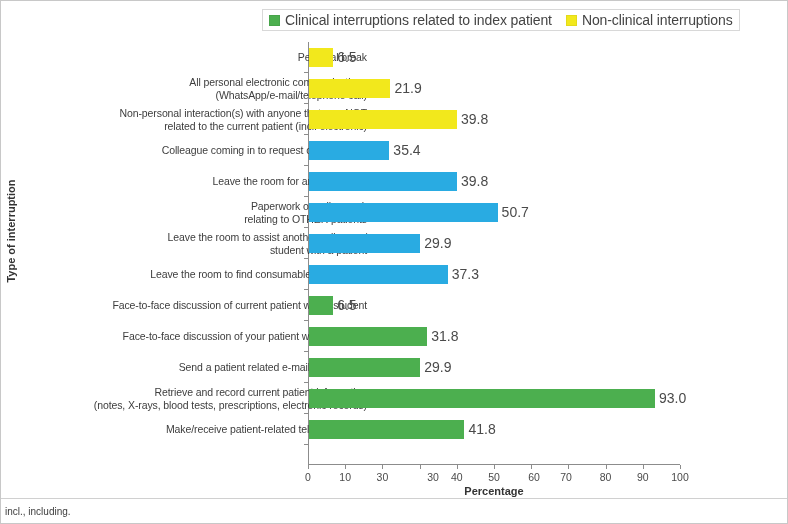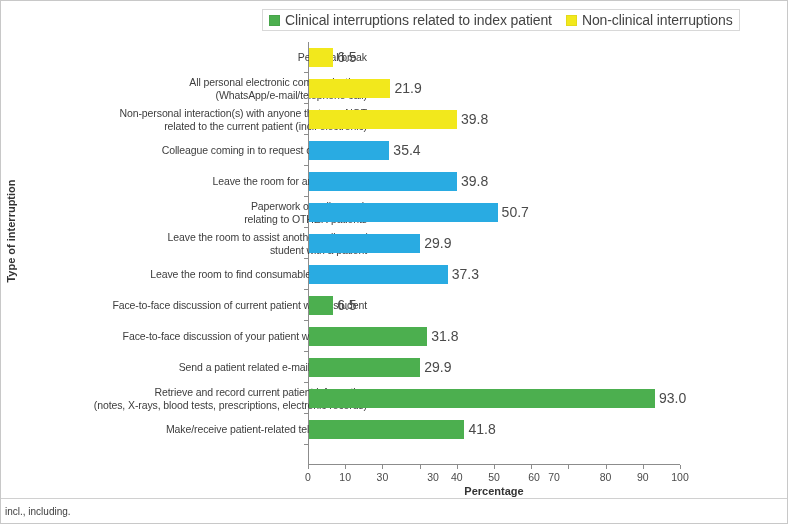--- a/index.html
+++ b/index.html
@@ -265,21 +265,21 @@
       <div class="xticklabel" style="left: 74.4px;">30</div>
       <div class="xtick" style="left: 111.6px;"></div>
       <div class="xticklabel" style="left: 125px;">30</div>
       <div class="xtick" style="left: 148.8px;"></div>
       <div class="xticklabel" style="left: 148.8px;">40</div>
       <div class="xtick" style="left: 186px;"></div>
       <div class="xticklabel" style="left: 186px;">50</div>
       <div class="xtick" style="left: 223.2px;"></div>
       <div class="xticklabel" style="left: 226px;">60</div>
       <div class="xtick" style="left: 260.4px;"></div>
-      <div class="xticklabel" style="left: 246px;">70</div>
+      <div class="xticklabel" style="left: 258px;">70</div>
       <div class="xtick" style="left: 297.6px;"></div>
       <div class="xticklabel" style="left: 297.6px;">80</div>
       <div class="xtick" style="left: 334.8px;"></div>
       <div class="xticklabel" style="left: 334.8px;">90</div>
       <div class="xtick" style="left: 372px;"></div>
       <div class="xticklabel" style="left: 372px;">100</div>
     </div>
 
   <div id="x-axis-title">Percentage</div>
 

